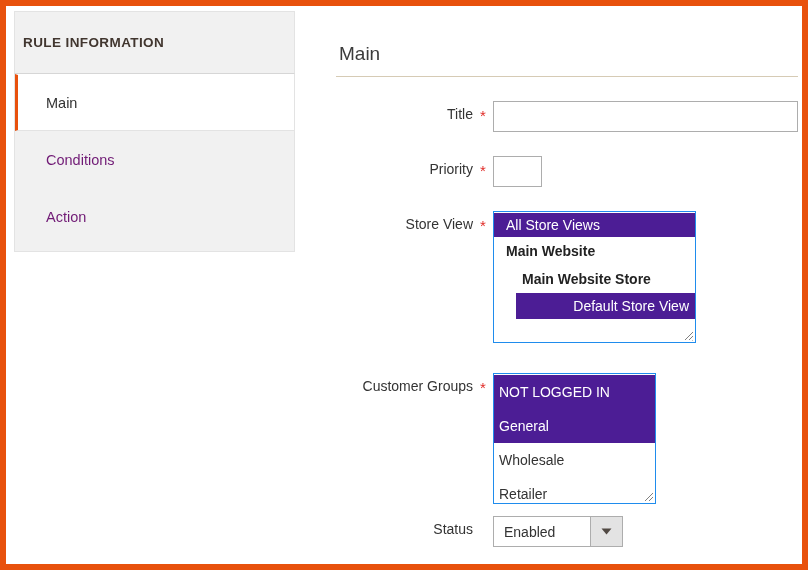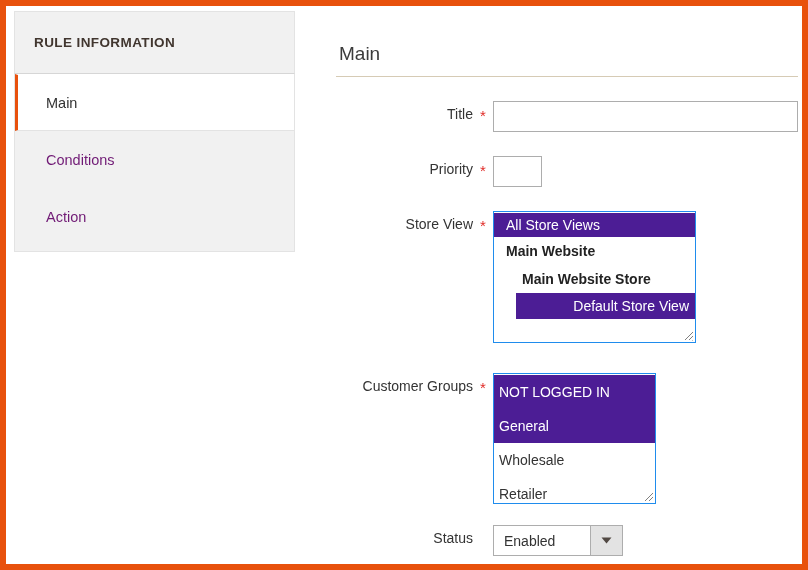--- a/index.html
+++ b/index.html
@@ -44,21 +44,21 @@
   }
 
   #sidebar-header {
     box-sizing: border-box;
     height: 63px;
     background: #f1f1f1;
     border: 1px solid #e3e3e3;
     border-bottom: 1px solid #d6d6d6;
     display: flex;
     align-items: center;
-    padding-left: 19px;
+    padding-left: 8px;
   }
   #sidebar-header-title {
     font-size: 13.5px;
     font-weight: bold;
     letter-spacing: 0.4px;
     color: #41362f;
   }
 
   #tab-list {
     box-sizing: border-box;
@@ -305,21 +305,21 @@
             <div class="opt selected cg-opt">General</div>
             <div class="opt cg-opt">Wholesale</div>
             <div class="opt cg-opt">Retailer</div>
             <svg class="resize-grip" viewBox="0 0 12 12">
               <path d="M11 3 L3 11 M11 7 L7 11" stroke="#808080" stroke-width="1" fill="none"></path>
             </svg>
           </div>
         </div>
       </div>
 
-      <div class="field-row" style="margin-top:21px;">
+      <div class="field-row" style="margin-top:12px;">
         <div class="field-label">Status</div>
         <div class="req-star hidden"></div>
         <div class="field-control">
           <div class="select-box">
             <div class="select-value">Enabled</div>
             <div class="select-arrow">
               <svg width="11" height="7" viewBox="0 0 11 7">
                 <path d="M0.5 0.5 L10.5 0.5 L5.5 6.5 Z" fill="#514943"></path>
               </svg>
             </div>

